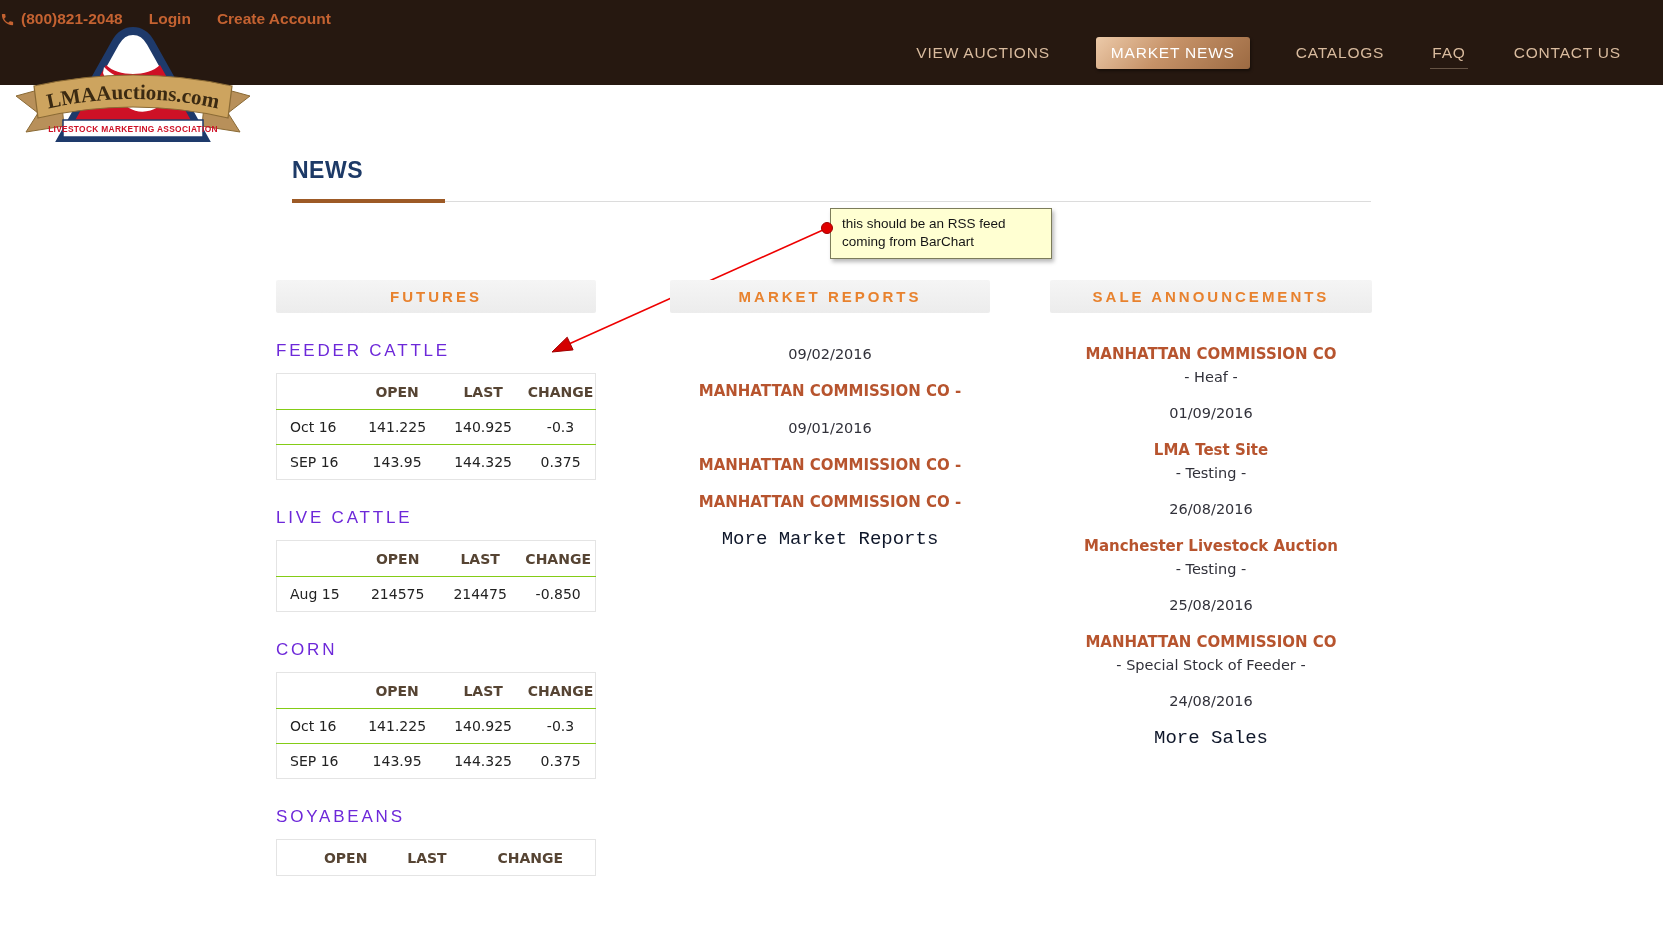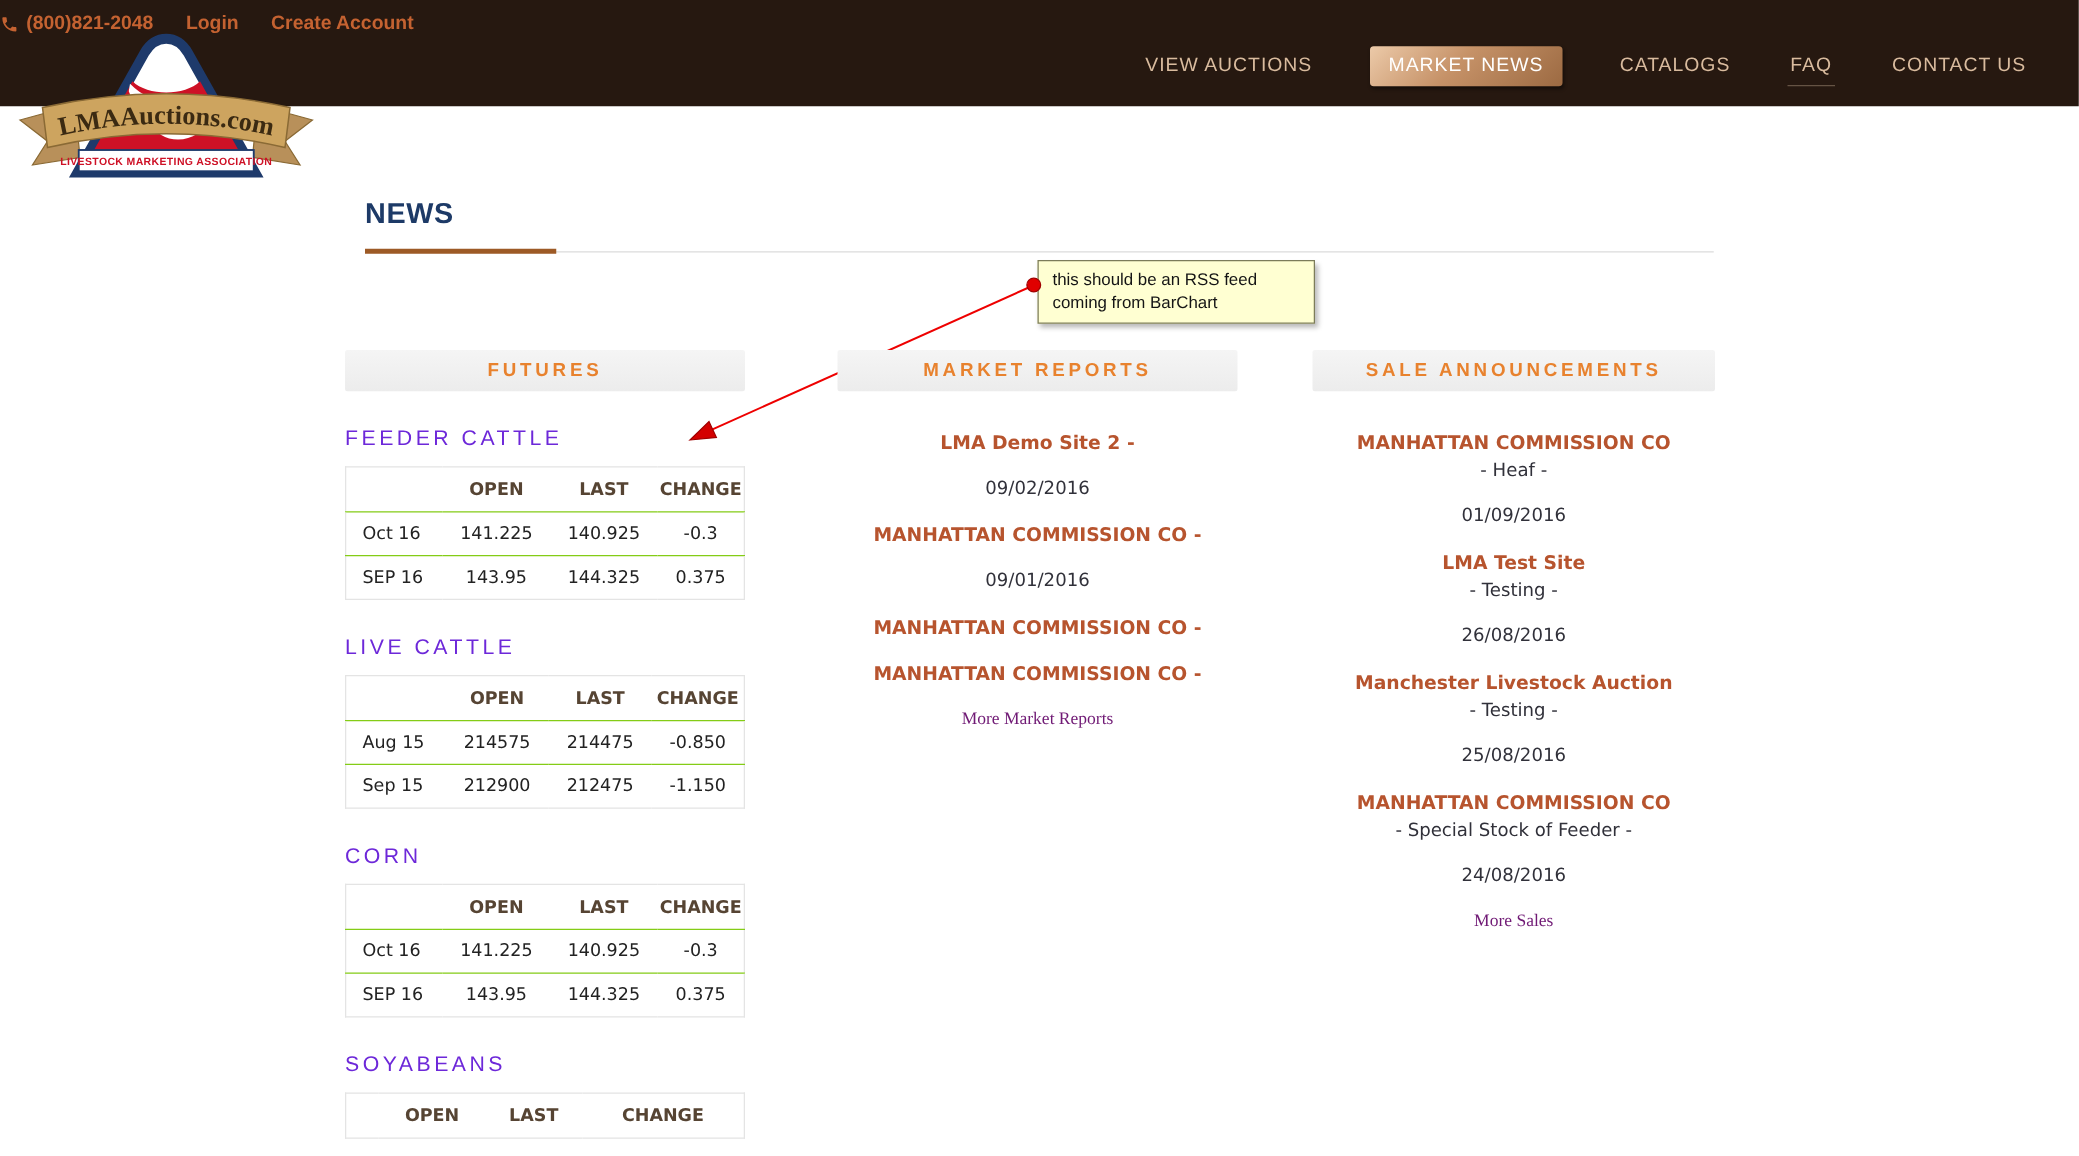--- a/index.html
+++ b/index.html
@@ -88,22 +88,22 @@
   }
   .date-line,.sub-line{
     color:#31313a;font-size:14.5px;line-height:22px;
     font-family:"DejaVu Sans",sans-serif;
   }
   .report-row{margin-bottom:15px;}
   .sale-item{margin-bottom:15px;}
   .sale-item .sub-line{margin-top:1px;}
   .sale-item .date-line{margin-top:14px;}
   .more-link{
-    display:inline-block;color:#701a75;font-size:14px;line-height:22px;cursor:pointer;
-    font-family:Liberation Serif, serif;
+    display:inline-block;color:#0f172a;font-size:19px;line-height:22px;cursor:pointer;
+    font-family:Liberation Mono, monospace;
   }
 </style>
 </head>
 <body>
 
 <div class="header">
   <div class="topbar">
     <span class="phone-wrap">
       <span>
         <svg width="15" height="15" viewBox="0 0 24 24">
@@ -202,26 +202,20 @@
               <th>CHANGE</th>
             </tr>
           </thead>
           <tbody>
             <tr>
               <td>Aug 15</td>
               <td>214575</td>
               <td>214475</td>
               <td>-0.850</td>
             </tr>
-            <tr>
-              <td>Sep 15</td>
-              <td>212900</td>
-              <td>212475</td>
-              <td>-1.150</td>
-            </tr>
           </tbody>
         </table>
       </div>
       <div class="futures-section">
         <div class="sect-label">CORN</div>
         <table class="fut">
           <thead>
             <tr>
               <th></th>
               <th>OPEN</th>
@@ -258,23 +252,20 @@
           </thead>
           <tbody></tbody>
         </table>
       </div>
     </div>
 </div>
 
 <div class="col col-reports">
   <div class="col-head">MARKET REPORTS</div>
   <div class="list">
-      <div class="report-row">
-        <div class="rust-link">LMA Demo Site 2 -</div>
-      </div>
       <div class="report-row">
         <div class="date-line">09/02/2016</div>
       </div>
       <div class="report-row">
         <div class="rust-link">MANHATTAN COMMISSION CO -</div>
       </div>
       <div class="report-row">
         <div class="date-line">09/01/2016</div>
       </div>
       <div class="report-row">

